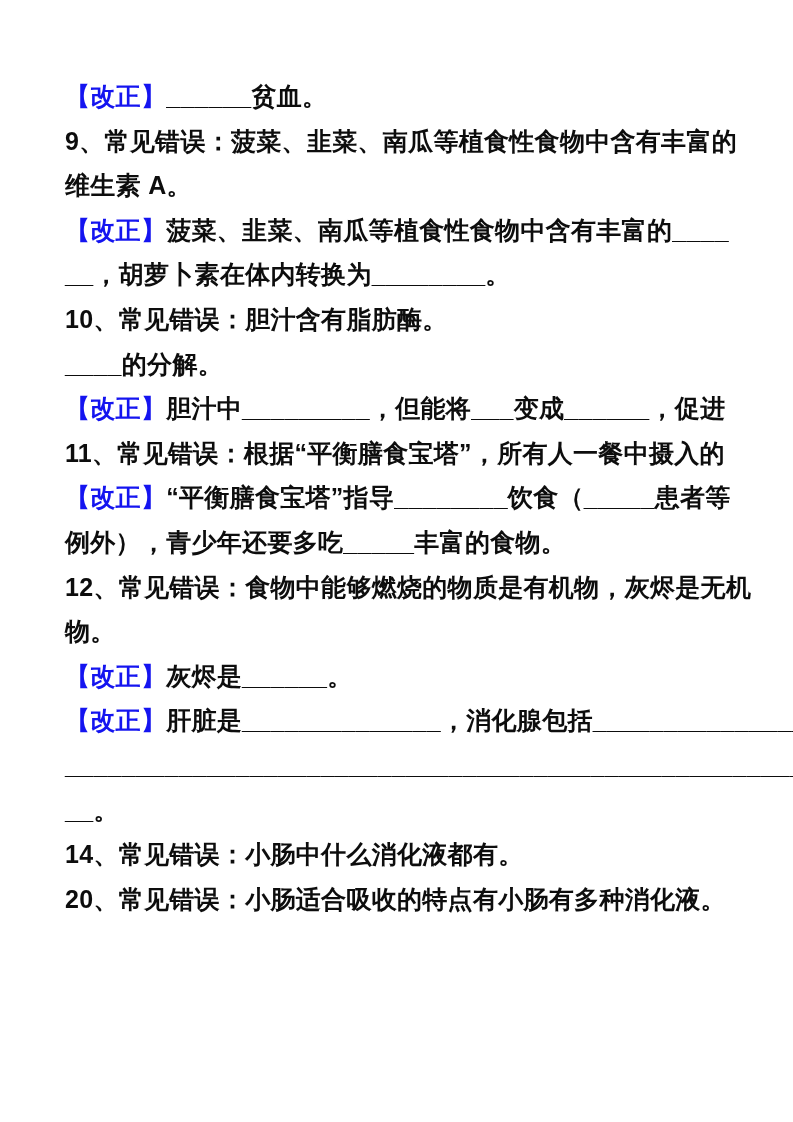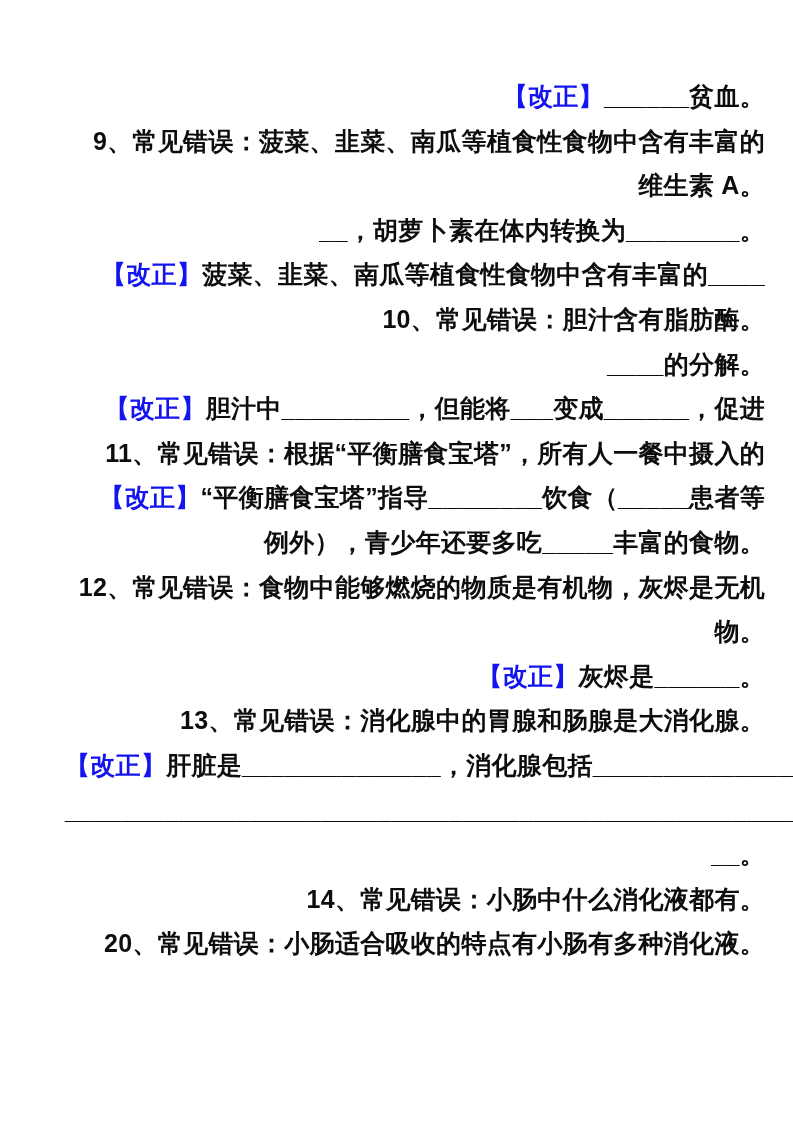--- a/index.html
+++ b/index.html
@@ -15,21 +15,20 @@
   .page {
     box-sizing: border-box;
     width: 793px;
     height: 1122px;
     padding: 74px 28px 0 65px;
     background: #ffffff;
     font-family: "Liberation Sans", sans-serif;
     font-weight: 700;
     font-size: 25px;
     color: #0d0d0d;
-    text-align: right;
   }
   .line {
     height: 44.6px;
     line-height: 44.6px;
     white-space: nowrap;
     letter-spacing: 0.3px;
   }
   .tag {
     color: #1414f0;
   }
@@ -45,25 +44,25 @@
 
   <div class="line">
     <span>9、常见错误：菠菜、韭菜、南瓜等植食性食物中含有丰富的</span>
   </div>
 
   <div class="line">
     <span>维生素 A。</span>
   </div>
 
   <div class="line">
-    <span>__，胡萝卜素在体内转换为________。</span>
+    <span class="tag">【改正】</span><span>菠菜、韭菜、南瓜等植食性食物中含有丰富的____</span>
   </div>
 
   <div class="line">
-    <span class="tag">【改正】</span><span>菠菜、韭菜、南瓜等植食性食物中含有丰富的____</span>
+    <span>__，胡萝卜素在体内转换为________。</span>
   </div>
 
   <div class="line">
     <span>10、常见错误：胆汁含有脂肪酶。</span>
   </div>
 
   <div class="line">
     <span>____的分解。</span>
   </div>
 
@@ -89,23 +88,20 @@
   </div>
 
   <div class="line">
     <span>物。</span>
   </div>
 
   <div class="line">
     <span class="tag">【改正】</span><span>灰烬是______。</span>
   </div>
 
-  <div class="line">
-    <span>13、常见错误：消化腺中的胃腺和肠腺是大消化腺。</span>
-  </div>
 
   <div class="line">
     <span class="tag">【改正】</span><span>肝脏是______________，消化腺包括________________</span>
   </div>
 
   <div class="line">
     <span>_____________________________________________________</span>
   </div>
 
   <div class="line">

